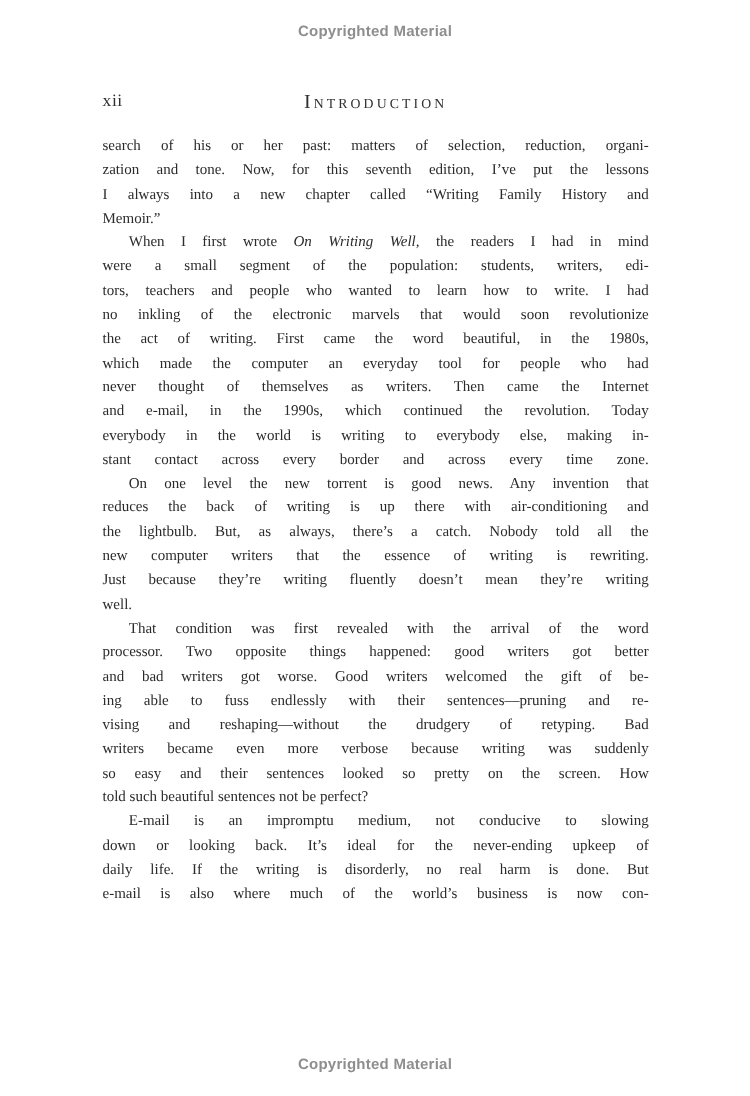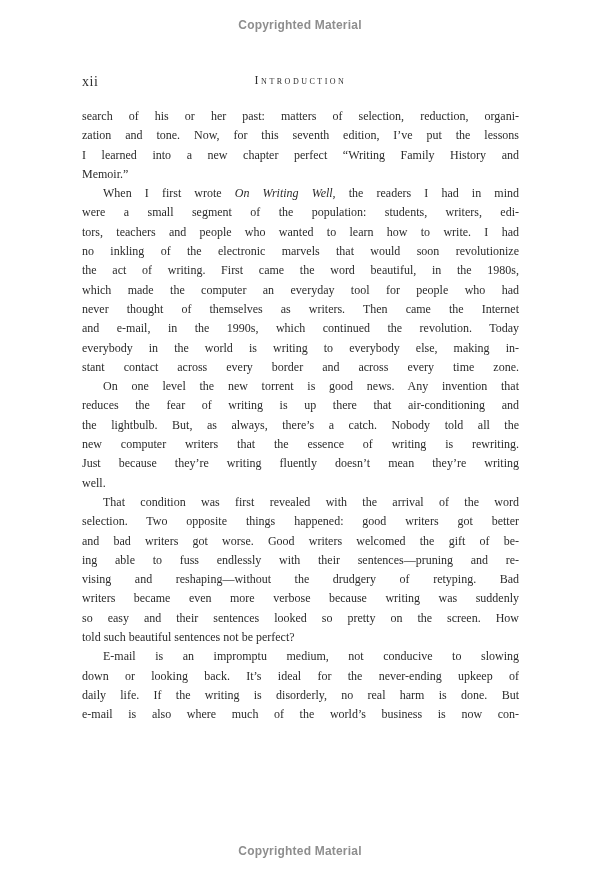--- a/index.html
+++ b/index.html
@@ -28,21 +28,21 @@
     color: #2f2f2f;
   }
   .page-number {
     position: absolute; left: 0; top: 1px;
     font-size: 14px; letter-spacing: 0.5px;
   }
   .running-title {
     position: absolute; left: 0; right: 0; top: 0;
     text-align: center;
     font-variant: small-caps;
-    font-size: 12px; letter-spacing: 2.5px;
+    font-size: 16px; letter-spacing: 2.5px;
   }
   .page-body {
     position: absolute; top: 107px; left: 82px; width: 437px;
     color: #2b2b2b;
   }
   .para { margin: 0; padding: 0; }
   .line {
     font-size: 12px;
     line-height: 19.3px;
     text-align: justify;
@@ -62,46 +62,46 @@
 
   <div class="page-header">
     <span class="page-number">xii</span>
     <span class="running-title">Introduction</span>
   </div>
 
   <div class="page-body">
       <div class="para">
         <div class="line"><span>search of his or her past: matters of selection, reduction, organi-</span></div>
         <div class="line"><span>zation and tone. Now, for this seventh edition, I’ve put the lessons</span></div>
-        <div class="line"><span>I learned into a new chapter perfect “Writing Family History and</span></div>
+        <div class="line"><span>I always into a new chapter called “Writing Family History and</span></div>
         <div class="line flush"><span>Memoir.”</span></div>
       </div>
       <div class="para">
         <div class="line indent"><span>When I first wrote </span><i>On Writing Well,</i><span> the readers I had in mind</span></div>
         <div class="line"><span>were a small segment of the population: students, writers, edi-</span></div>
         <div class="line"><span>tors, teachers and people who wanted to learn how to write. I had</span></div>
         <div class="line"><span>no inkling of the electronic marvels that would soon revolutionize</span></div>
         <div class="line"><span>the act of writing. First came the word beautiful, in the 1980s,</span></div>
         <div class="line"><span>which made the computer an everyday tool for people who had</span></div>
         <div class="line"><span>never thought of themselves as writers. Then came the Internet</span></div>
         <div class="line"><span>and e-mail, in the 1990s, which continued the revolution. Today</span></div>
         <div class="line"><span>everybody in the world is writing to everybody else, making in-</span></div>
         <div class="line"><span>stant contact across every border and across every time zone.</span></div>
       </div>
       <div class="para">
         <div class="line indent"><span>On one level the new torrent is good news. Any invention that</span></div>
-        <div class="line"><span>reduces the fear of writing is up there that air-conditioning and</span></div>
+        <div class="line"><span>reduces the back of writing is up there with air-conditioning and</span></div>
         <div class="line"><span>the lightbulb. But, as always, there’s a catch. Nobody told all the</span></div>
         <div class="line"><span>new computer writers that the essence of writing is rewriting.</span></div>
         <div class="line"><span>Just because they’re writing fluently doesn’t mean they’re writing</span></div>
         <div class="line flush"><span>well.</span></div>
       </div>
       <div class="para">
         <div class="line indent"><span>That condition was first revealed with the arrival of the word</span></div>
-        <div class="line"><span>selection. Two opposite things happened: good writers got better</span></div>
+        <div class="line"><span>processor. Two opposite things happened: good writers got better</span></div>
         <div class="line"><span>and bad writers got worse. Good writers welcomed the gift of be-</span></div>
         <div class="line"><span>ing able to fuss endlessly with their sentences—pruning and re-</span></div>
         <div class="line"><span>vising and reshaping—without the drudgery of retyping. Bad</span></div>
         <div class="line"><span>writers became even more verbose because writing was suddenly</span></div>
         <div class="line"><span>so easy and their sentences looked so pretty on the screen. How</span></div>
         <div class="line flush"><span>told such beautiful sentences not be perfect?</span></div>
       </div>
       <div class="para">
         <div class="line indent"><span>E-mail is an impromptu medium, not conducive to slowing</span></div>
         <div class="line"><span>down or looking back. It’s ideal for the never-ending upkeep of</span></div>

